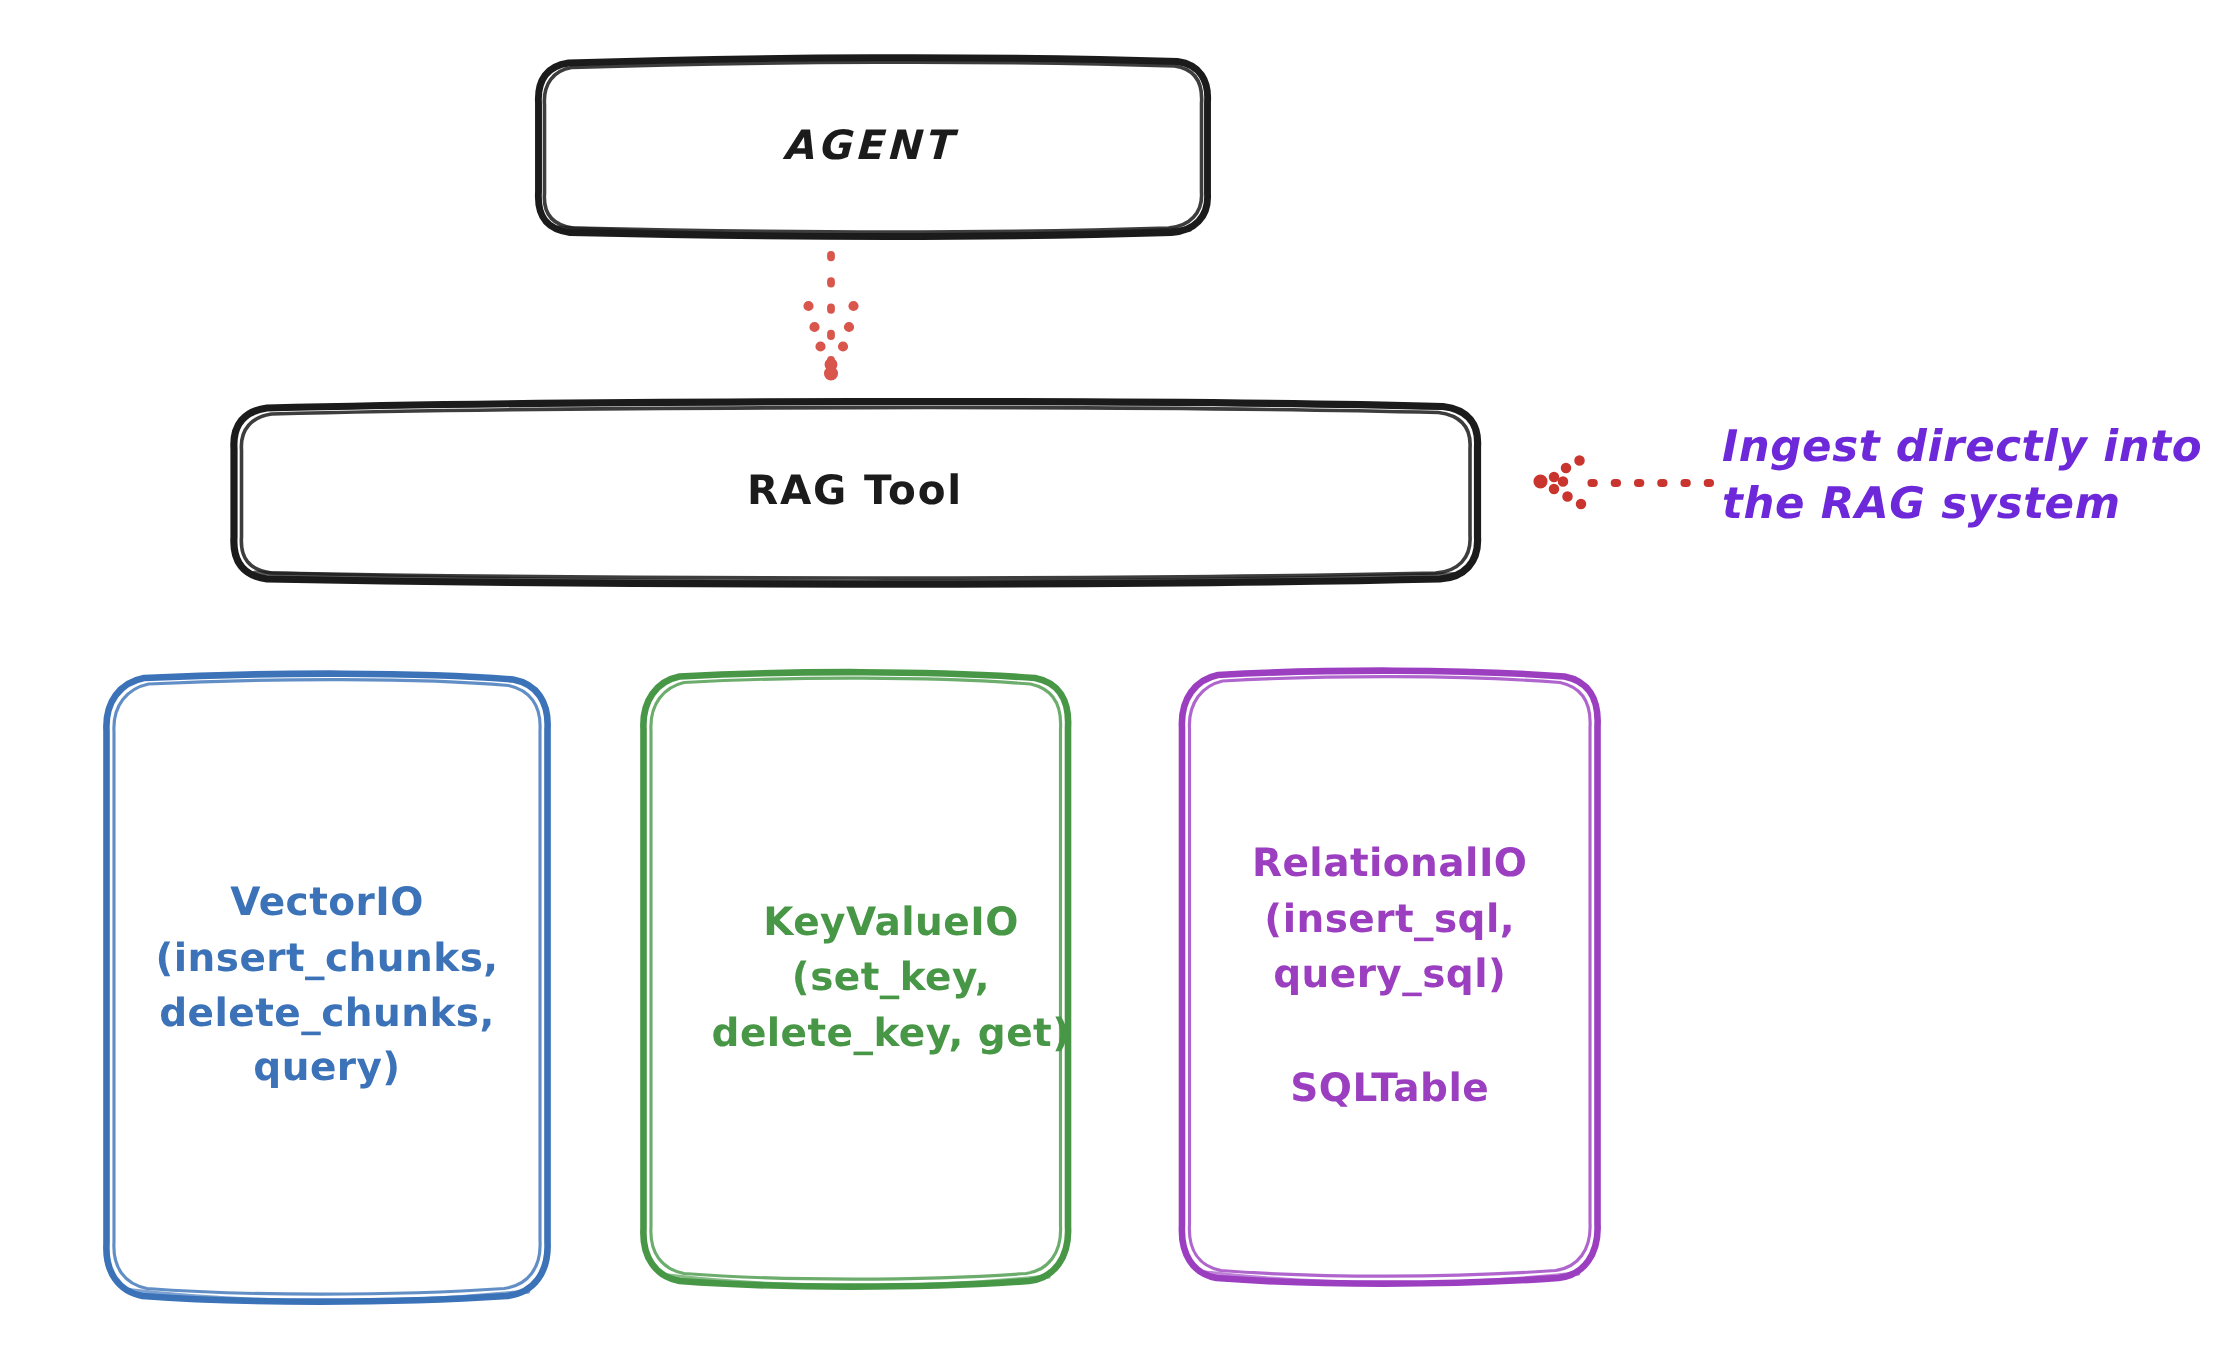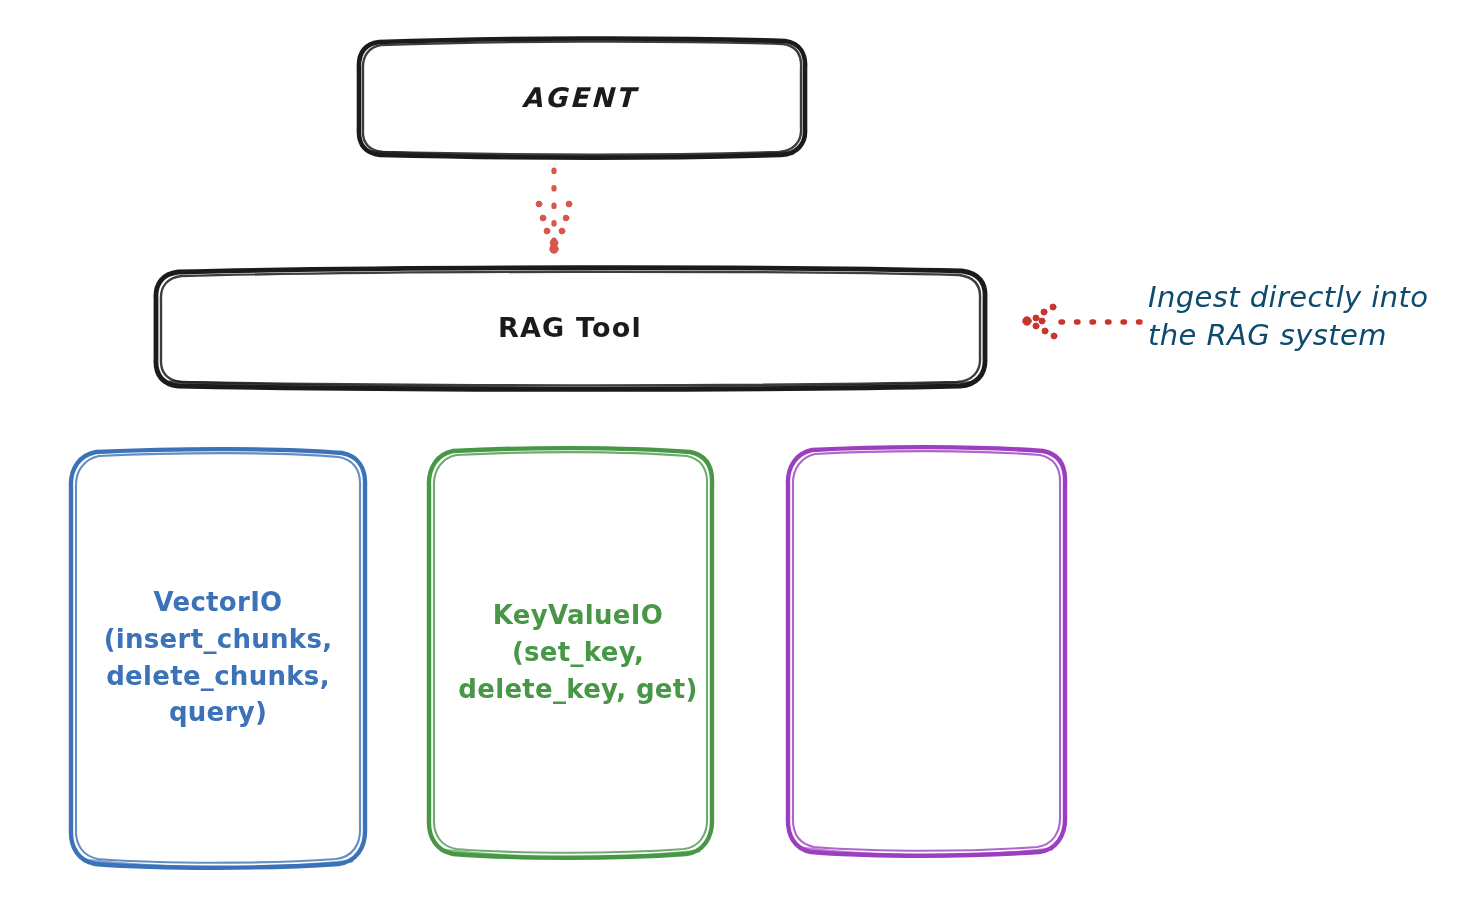--- a/index.html
+++ b/index.html
@@ -90,21 +90,21 @@
 
   #node-vector {
     left: 70px;
     top: 450px;
     width: 296px;
     height: 415px;
   }
   #node-vector .node-label { color: #3b72b8; }
 
   #node-keyvalue {
-    left: 436px;
+    left: 452px;
     top: 450px;
     width: 284px;
     height: 405px;
   }
   #node-keyvalue .node-label { color: #479747; }
 
   #node-relational {
     left: 788px;
     top: 450px;
     width: 277px;
@@ -112,25 +112,25 @@
   }
   #node-relational .node-label { color: #9b3fc0; }
 
   
   #annotation-ingest {
     position: absolute;
     left: 1148px;
     top: 278px;
     width: 330px;
     font-family: "DejaVu Sans", sans-serif;
-    font-weight: 400;
+    font-weight: 700;
     font-style: italic;
     font-size: 29px;
     line-height: 1.32;
-    color: #0c4a6e;
+    color: #6d28d9;
     letter-spacing: 0.4px;
     text-align: left;
     white-space: pre-line;
   }
 </style>
 </head>
 <body>
 
 <div id="canvas">
 
@@ -238,17 +238,23 @@
 delete_chunks,
 query)</div>
   </div>
 
   <div class="node store" id="node-keyvalue">
     <div class="node-label">KeyValueIO
 (set_key,
 delete_key, get)</div>
   </div>
 
+  <div class="node store" id="node-relational">
+    <div class="node-label">RelationalIO
+(insert_sql,
+query_sql)</div>
+    <div class="node-label secondary">SQLTable</div>
+  </div>
 
   <div id="annotation-ingest">Ingest directly into
 the RAG system</div>
 
 </div>
 
 </body></html>

